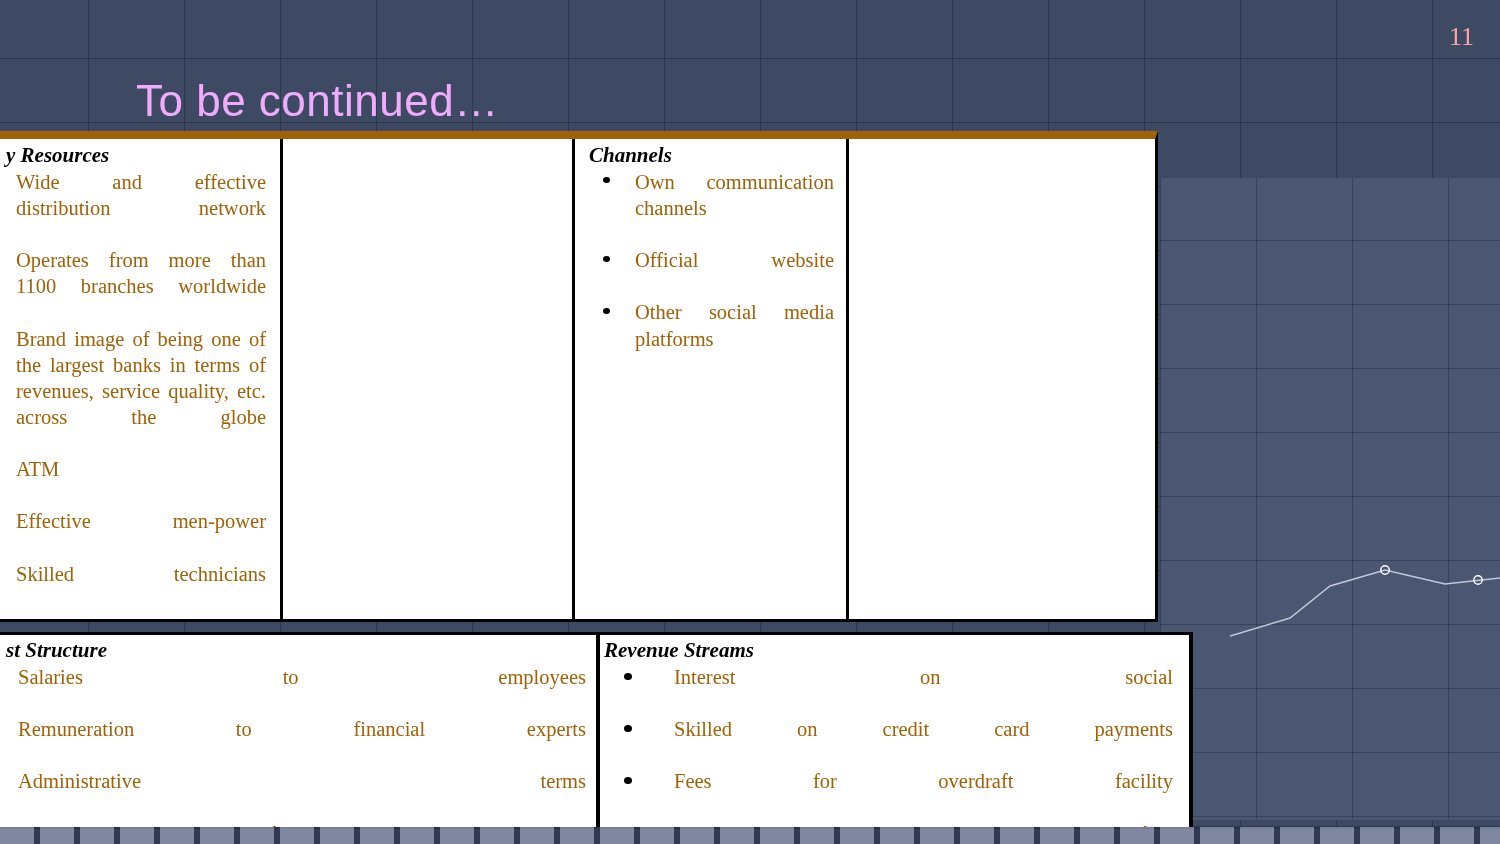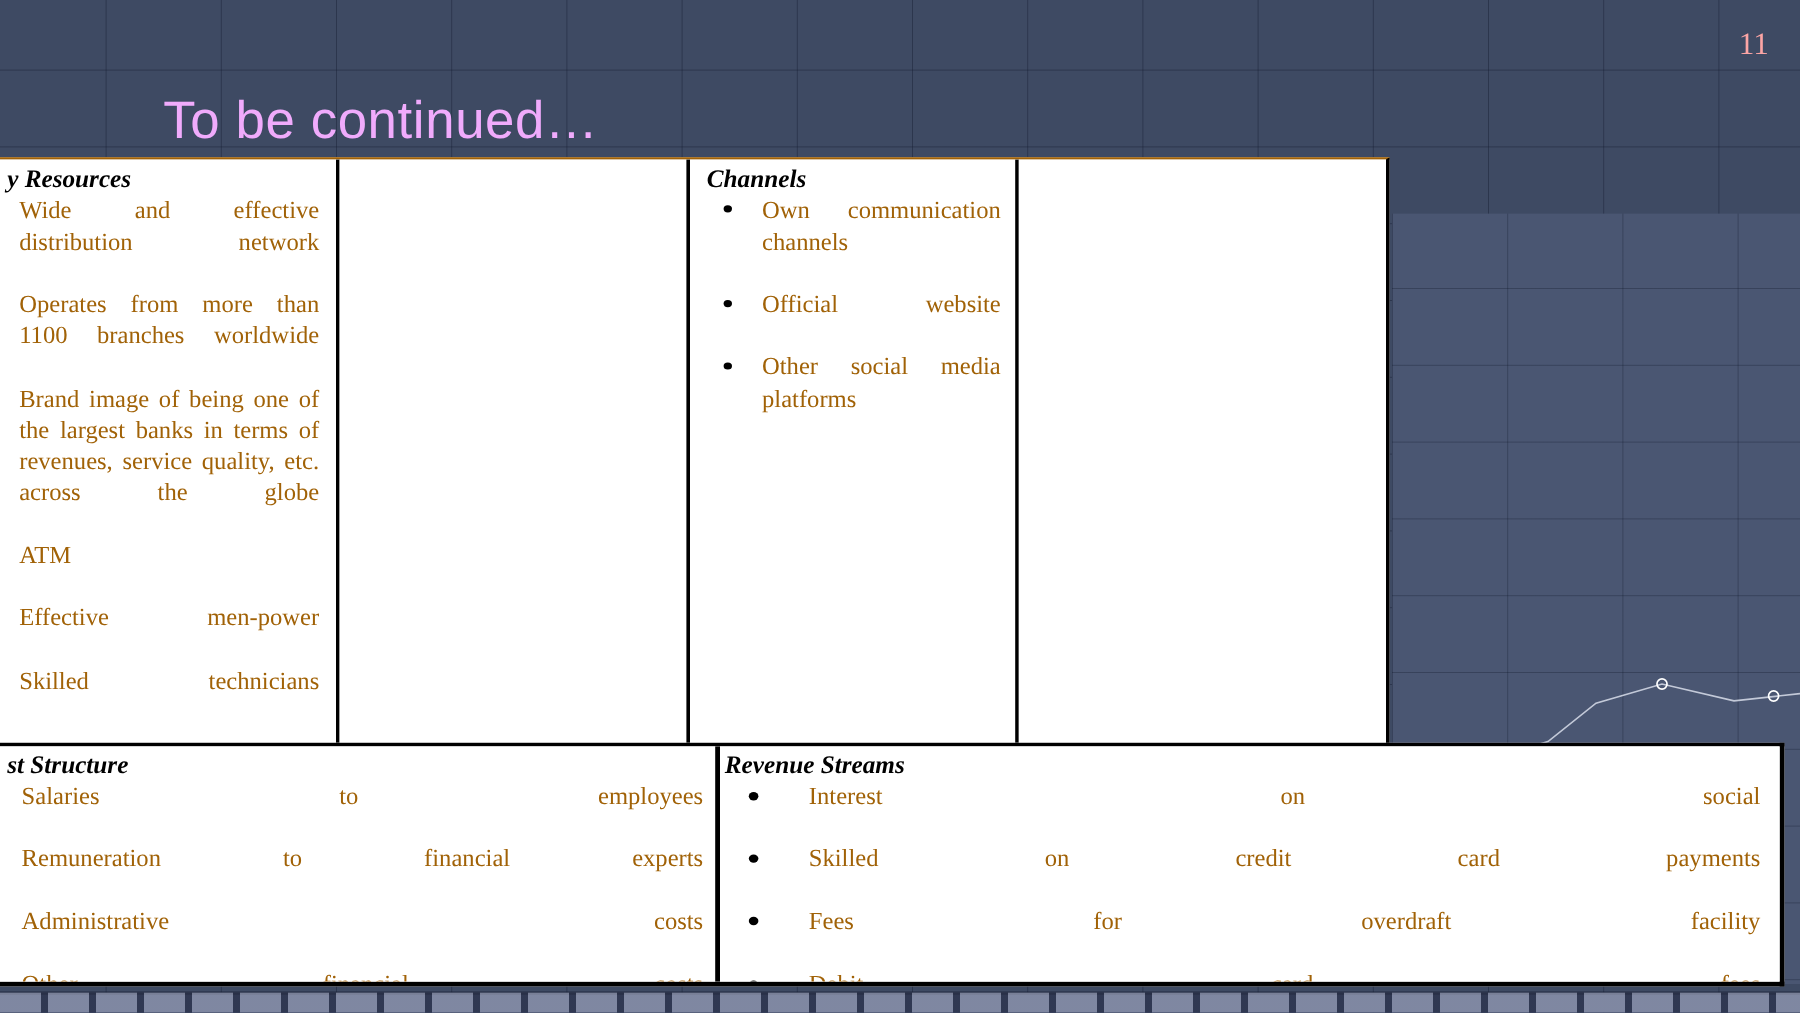--- a/index.html
+++ b/index.html
@@ -88,21 +88,21 @@
   }
 
   
   .upper-row {
     position: absolute;
     left: 0;
     top: 131px;
     width: 1158px;
     height: 491px;
     background: #ffffff;
-    border-top: 2px solid #a16207;
+    border-top: 8px solid #a16207;
     border-bottom: 3px solid #000;
     border-right: 3px solid #000;
     box-sizing: border-box;
     display: flex;
   }
   .cell {
     position: relative;
     background: #ffffff;
     box-sizing: border-box;
     overflow: hidden;
@@ -122,22 +122,22 @@
     padding: 4px 12px 0 14px;
   }
   .cell-blank-b {
     flex: 1 1 auto;
   }
 
   
   .lower-row {
     position: absolute;
     left: 0;
-    top: 619px;
-    width: 1487px;
+    top: 632px;
+    width: 1193px;
     height: 203px;
     background: #ffffff;
     border-top: 3px solid #000;
     border-bottom: 4px solid #000;
     border-right: 4px solid #000;
     box-sizing: border-box;
     display: flex;
   }
   .cell-cost {
     width: 600px;
@@ -327,21 +327,21 @@
     <div class="cell-cost">
       <div class="block-heading">st Structure</div>
       <ul class="bullets list-cost">
         <li>
           <span>Salaries to employees</span>
         </li>
         <li>
           <span>Remuneration to financial experts</span>
         </li>
         <li>
-          <span>Administrative costs</span>
+          <span>Administrative terms</span>
         </li>
         <li>
           <span>Other financial costs</span>
         </li>
 
       </ul>
     </div>
 
     <div class="cell-revenue">
       <div class="block-heading">Revenue Streams</div>

